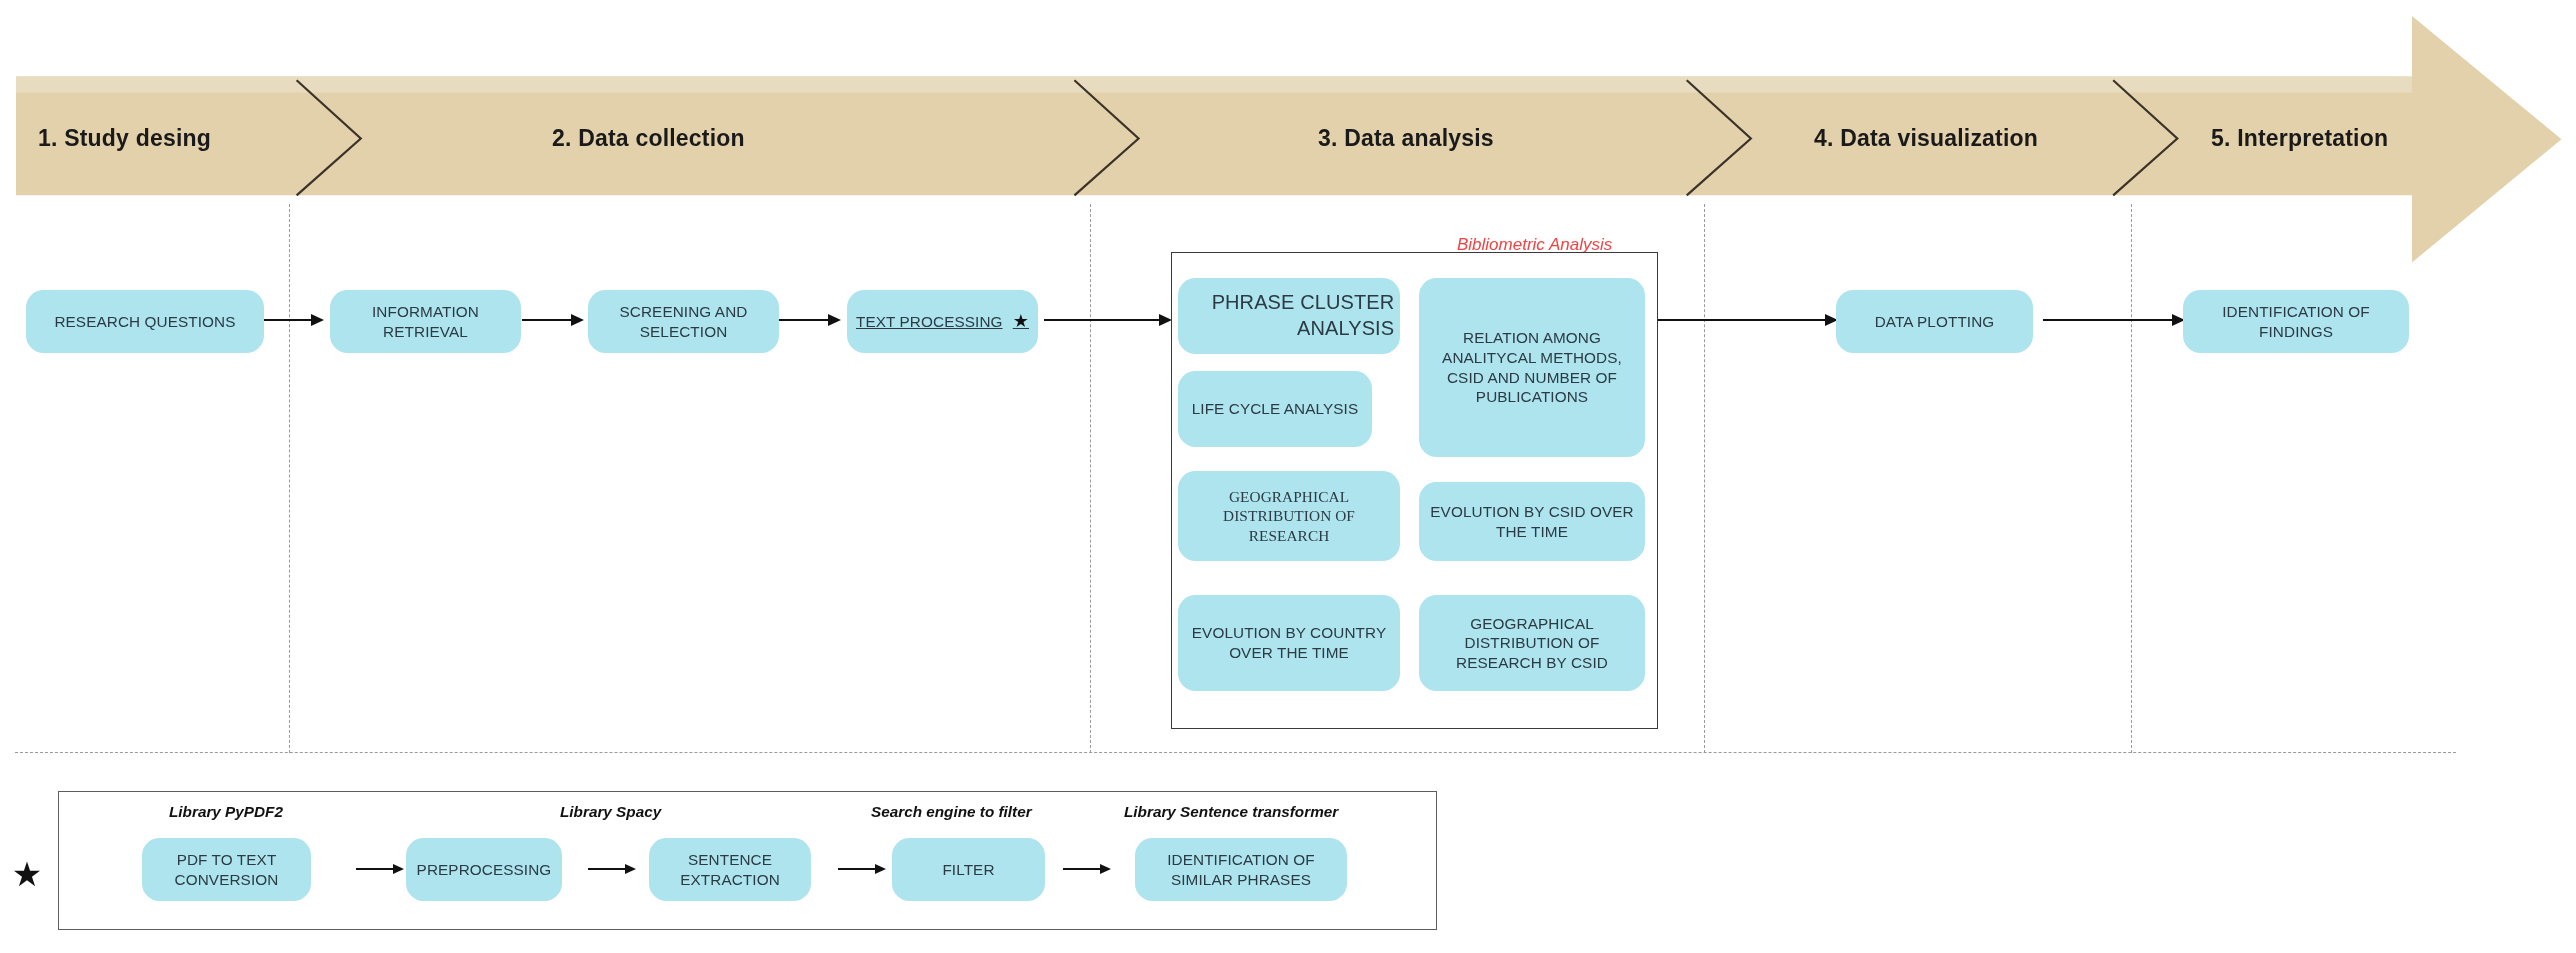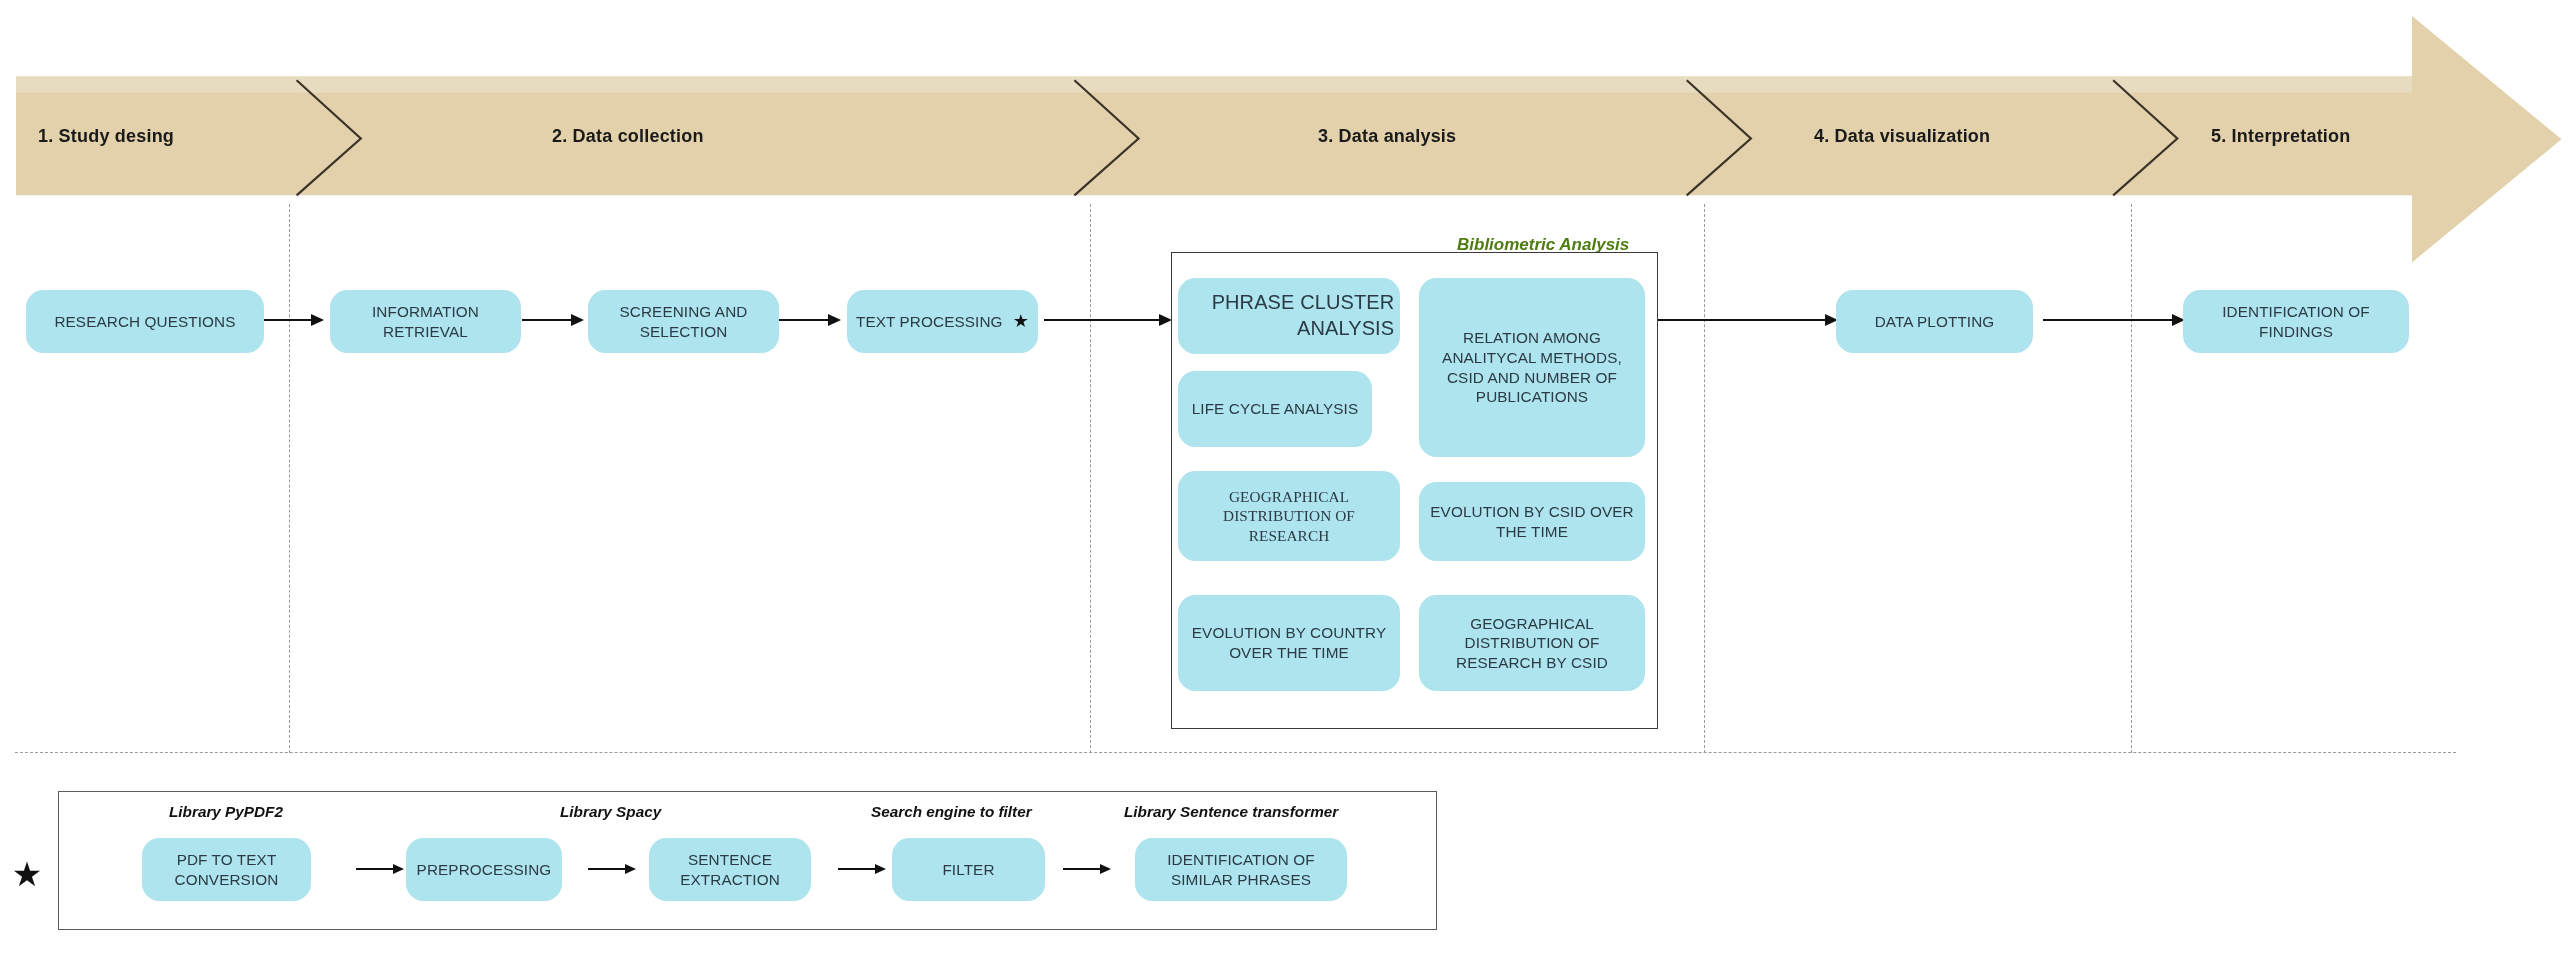--- a/index.html
+++ b/index.html
@@ -26,21 +26,21 @@
     position: absolute;
     left: 0; top: 0;
     width: 2576px;
     height: 277px;
     pointer-events: none;
   }
   .phase-label {
     position: absolute;
     font-family: "Liberation Sans", sans-serif;
     font-weight: bold;
-    font-size: 18px;
+    font-size: 23px;
     color: #1a1a1a;
     letter-spacing: 0.2px;
     white-space: nowrap;
     line-height: 1;
   }
 
   
   .vsep {
     position: absolute;
     width: 0;
@@ -77,20 +77,21 @@
     font-size: 18px;
     color: #111;
     margin-left: 10.2px;
     line-height: 1;
   }
   .pill-row {
     display: flex;
     align-items: center;
     justify-content: center;
     width: 100%;
+    text-decoration: underline;
   }
 
   
   .arrow {
     position: absolute;
     height: 0;
     border-top: 2.9px solid #111;
   }
   .arrow::after {
     content: "";
@@ -115,24 +116,24 @@
   
   #biblio-box {
     position: absolute;
     border: 1.5px solid #3a3a3a;
     background: #ffffff;
     box-sizing: border-box;
   }
   #biblio-title {
     position: absolute;
     font-family: "Liberation Sans", sans-serif;
-    font-weight: bold;
+    font-weight: normal;
     font-style: italic;
     font-size: 17px;
-    color: #4d7c0f;
+    color: #ef4444;
     white-space: nowrap;
   }
 
   
   #subproc-box {
     position: absolute;
     border: 1.5px solid #5c5c5c;
     background: #ffffff;
     box-sizing: border-box;
   }

